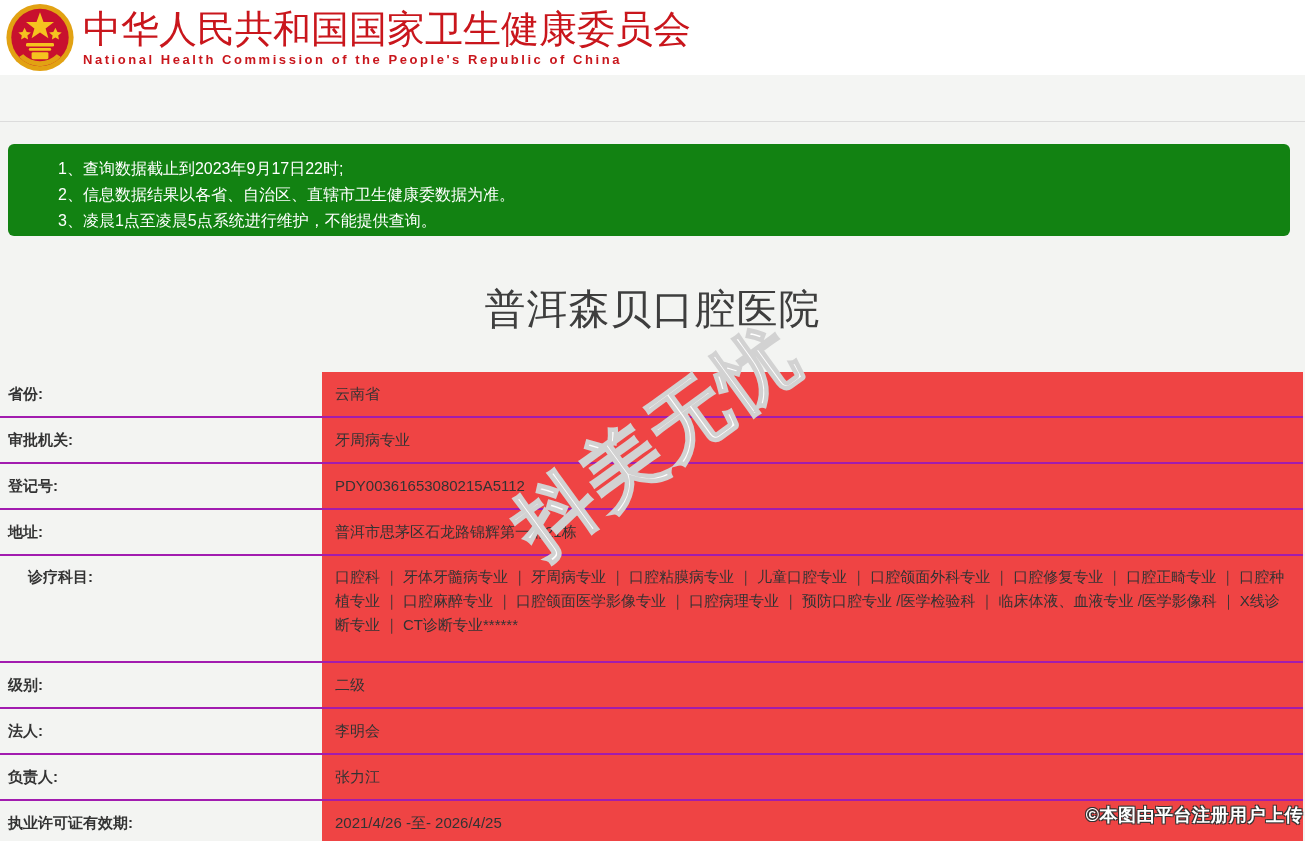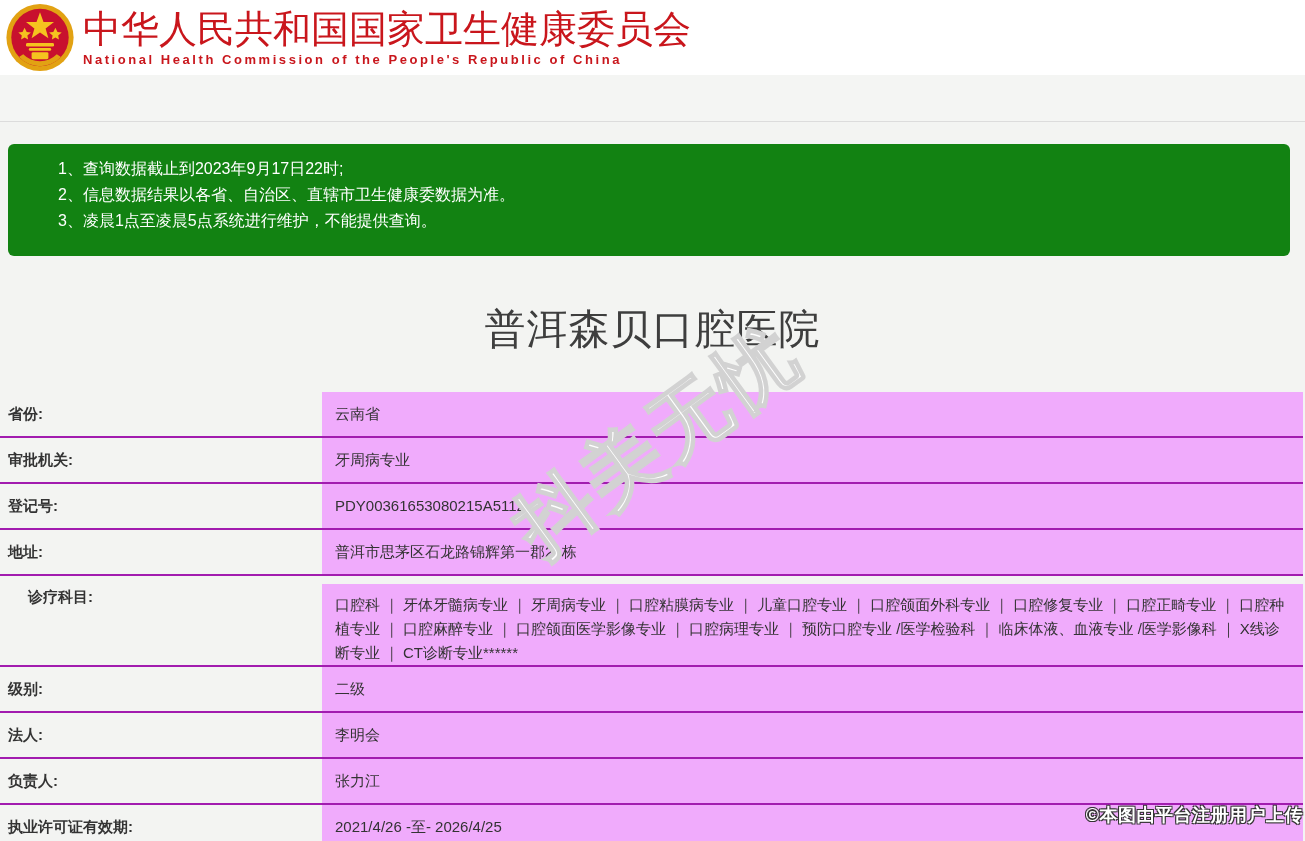--- a/index.html
+++ b/index.html
@@ -29,21 +29,21 @@
     color: #c9161c; font-size: 13px; font-weight: bold;
     letter-spacing: 2.55px; white-space: nowrap; margin-top: 2px;
   }
   .subheader-band {
     height: 47px; background: #f4f5f3;
     border-bottom: 1px solid #dcdcdc;
   }
   
   .notice {
     margin: 22px 8px 0 8px;
-    width: 1282px; height: 112px;
+    width: 1282px; height: 92px;
     background: #128212;
     border-radius: 6px;
     padding: 12px 20px 0 50px;
     color: #ffffff;
   }
   .notice-line { font-size: 16px; line-height: 26px; }
   
   .page-title {
     margin-top: 48px; height: 50px; line-height: 50px;
     text-align: center; font-size: 41px; font-weight: 400;
@@ -55,26 +55,26 @@
     display: flex; align-items: stretch;
     border-bottom: 2px solid #a21caf;
   }
   .cell-label {
     width: 322px; flex: 0 0 322px;
     padding: 10px 10px 10px 8px;
     font-weight: bold; font-size: 15px; line-height: 24px;
     color: #333;
   }
   .cell-value {
-    flex: 1 1 auto; background: #f0abfc;
+    flex: 1 1 auto; background: #ef4444;
     padding: 10px 12px 10px 13px;
     font-size: 15px; line-height: 24px; color: #333;
   }
   .row.tall .cell-label { padding-top: 9px; padding-left: 28px; }
-  .row.tall .cell-value { padding-top: 9px; padding-bottom: 0; margin-top: 8px; }
+  .row.tall .cell-value { padding-top: 9px; padding-bottom: 24px; }
   
   .wm-diagonal {
     position: absolute; left: 494px; top: 389px;
     transform: rotate(-36deg); transform-origin: center;
     font-size: 78px; font-weight: bold; letter-spacing: 4px;
     color: #ffffff;
     -webkit-text-stroke: 2px #d2d2d2;
     white-space: nowrap; z-index: 50; pointer-events: none;
   }
   .wm-corner {

